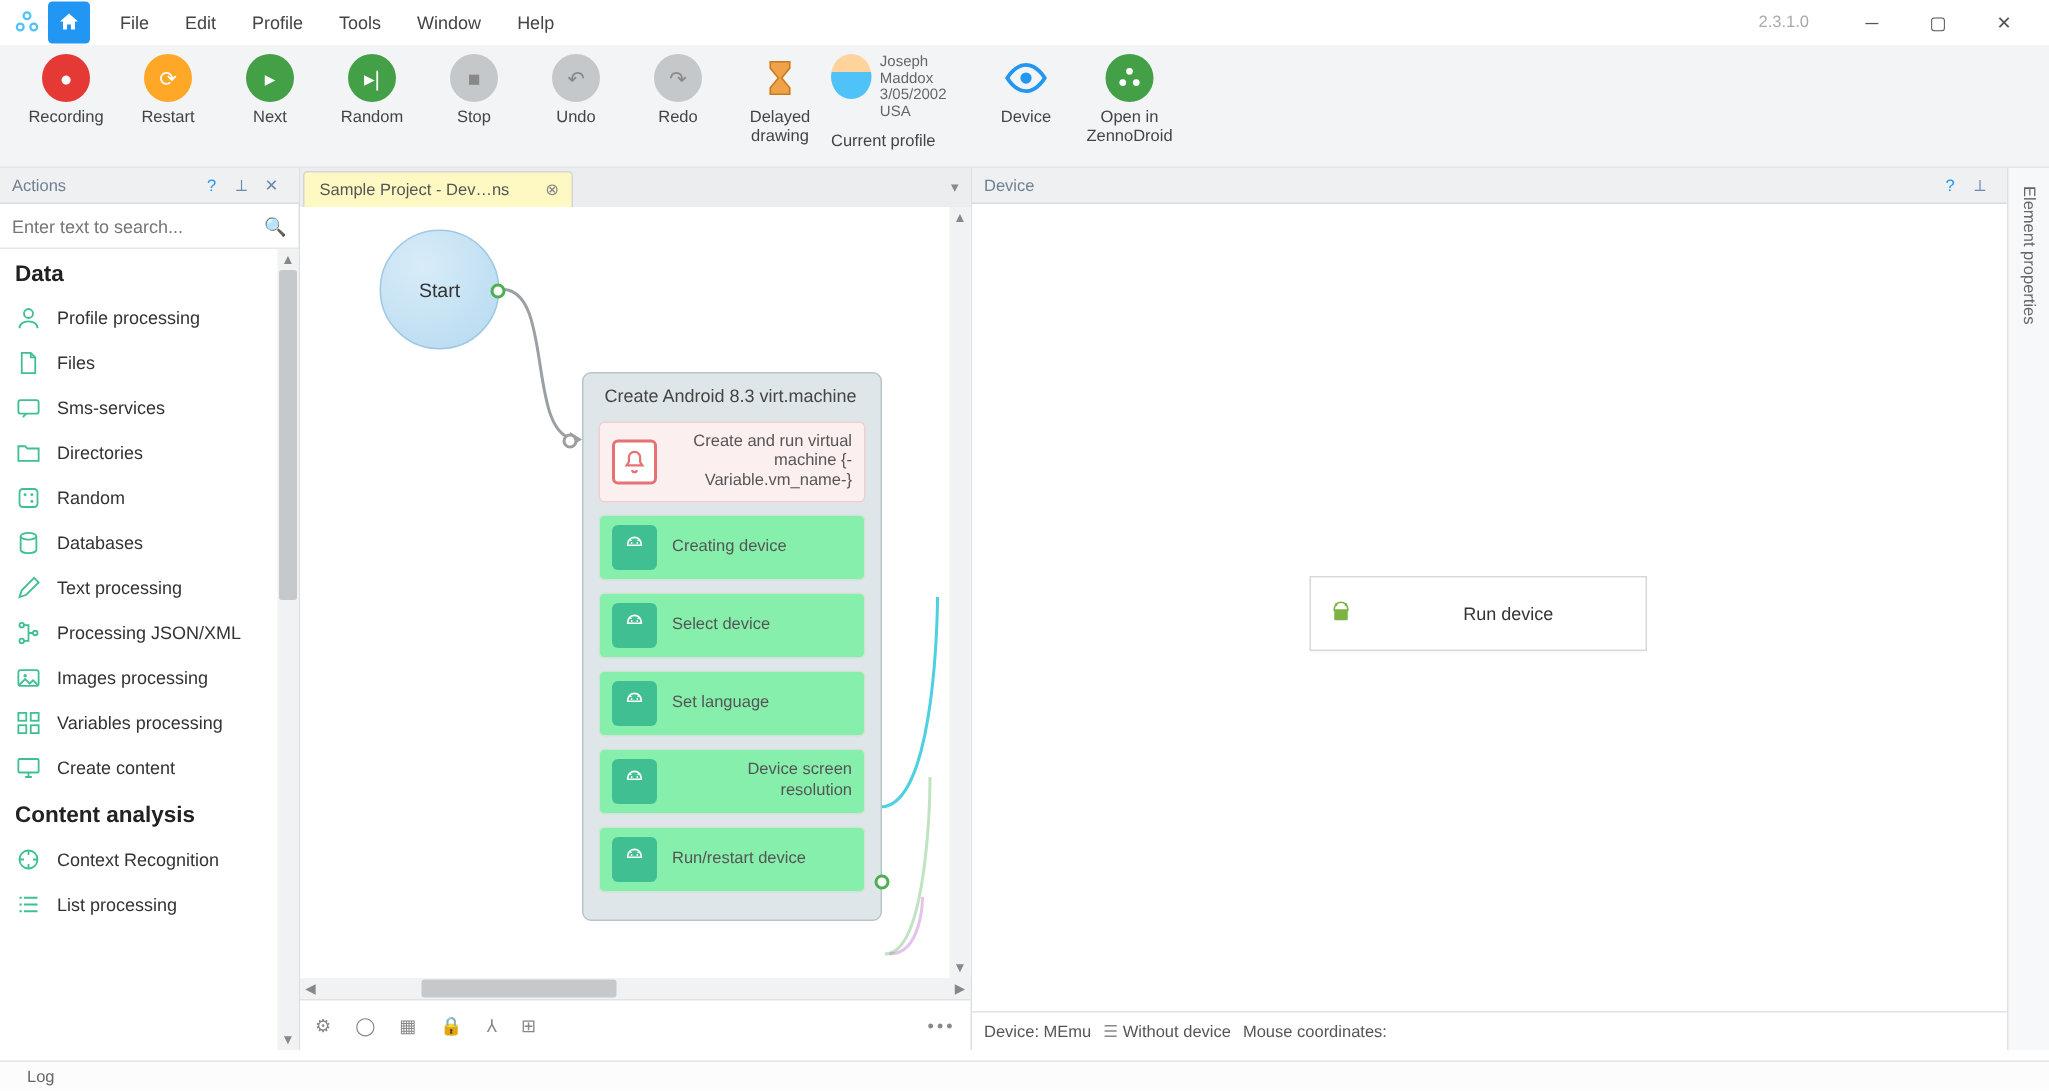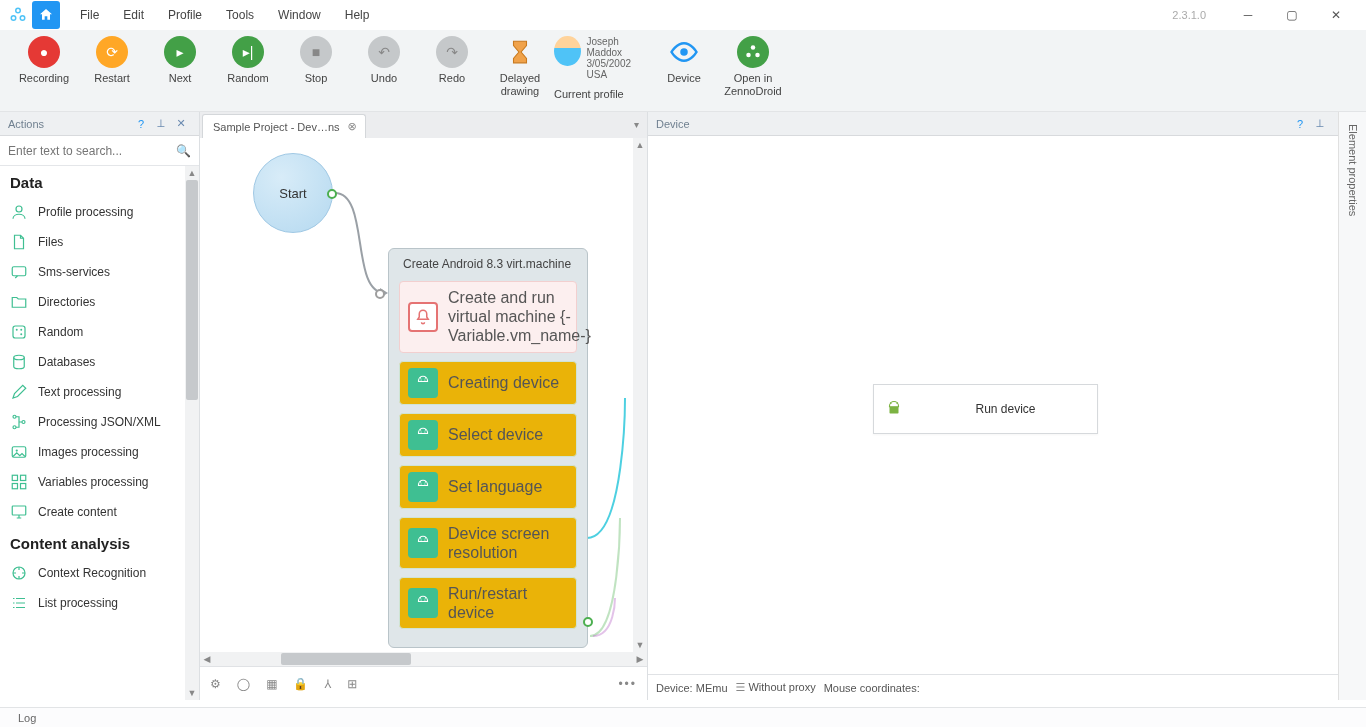--- a/index.html
+++ b/index.html
@@ -45,41 +45,41 @@
 .aitem{display:flex;align-items:center;gap:10px;padding:6px 10px;color:#333;font-size:12px;}
 .aitem .ic{width:18px;height:18px;display:flex;align-items:center;justify-content:center;}
 .ic svg{width:18px;height:18px;}
 .vscroll{position:absolute;right:0;top:0;bottom:0;width:14px;background:#f1f2f3;}
 .vthumb{position:absolute;width:12px;left:1px;background:#c6c9cc;border-radius:2px;}
 .vscroll .arr{height:14px;display:flex;align-items:center;justify-content:center;color:#888;font-size:9px;}
 
 
 .center{flex:1;display:flex;flex-direction:column;border-right:1px solid #dcdfe2;}
 .tabs{height:26px;background:#ecedef;display:flex;align-items:flex-end;padding-left:2px;position:relative;}
-.tab{background:#ffffff;border:1px solid #d4d7da;border-bottom:none;border-radius:3px 3px 0 0;height:24px;display:flex;align-items:center;padding:0 8px 0 10px;font-size:11px;color:#555;gap:8px;}
+.tab{background:#fef9c3;border:1px solid #d4d7da;border-bottom:none;border-radius:3px 3px 0 0;height:24px;display:flex;align-items:center;padding:0 8px 0 10px;font-size:11px;color:#555;gap:24px;}
 .tab .x{color:#888;}
 .tabs .caret{position:absolute;right:8px;top:7px;color:#888;font-size:10px;}
 .canvas-wrap{flex:1;position:relative;background:#fff;overflow:hidden;}
 .canvas-wrap .vscroll{right:0;}
 .hscroll{height:14px;background:#f1f2f3;display:flex;align-items:center;}
 .hscroll .arr{width:14px;text-align:center;color:#888;font-size:9px;}
 .htrack{flex:1;position:relative;height:12px;}
 .hthumb{position:absolute;height:12px;background:#c6c9cc;border-radius:2px;top:0;}
 
 
 .start-node{position:absolute;left:53px;top:15px;width:80px;height:80px;border-radius:50%;background:radial-gradient(circle at 35% 30%,#d8ecf8,#b5d9f0);border:1px solid #9fc8e4;display:flex;align-items:center;justify-content:center;font-size:13px;color:#333;}
 .port-out{position:absolute;width:10px;height:10px;border-radius:50%;background:#fff;border:2px solid #4CAF50;}
 .port-in{position:absolute;width:10px;height:10px;border-radius:50%;background:#fff;border:2px solid #9E9E9E;}
 .group-box{position:absolute;left:188px;top:110px;width:200px;background:#dfe6e9;border:1px solid #b9c4c9;border-radius:6px;padding:8px 10px 10px;}
 .group-title{font-size:12px;color:#444;margin-bottom:10px;padding-left:4px;}
-.step{display:flex;align-items:center;gap:10px;background:#eab308;border:1px solid #cfe4d4;border-radius:4px;padding:6px 8px;margin-bottom:8px;font-size:12px;color:#333;position:relative;}
+.step{display:flex;align-items:center;gap:10px;background:#86efac;border:1px solid #cfe4d4;border-radius:4px;padding:6px 8px;margin-bottom:8px;font-size:12px;color:#333;position:relative;}
 .step .sic{width:30px;height:30px;border-radius:4px;background:#3FBF92;display:flex;align-items:center;justify-content:center;color:#fff;flex:none;}
 .step.alarm{background:#fcefef;border-color:#f2cfcf;}
 .step.alarm .sic{background:#fff;border:2px solid #E57373;color:#E57373;}
-.step .txt{font-size:16px;line-height:1.2;color:#555;}
+.step .txt{font-size:11px;line-height:1.2;color:#555;text-align:right;}
 svg.link{position:absolute;overflow:visible;pointer-events:none;}
 
 
 .cbottom{height:34px;border-top:1px solid #e0e2e5;display:flex;align-items:center;padding:0 10px;gap:16px;color:#888;}
 .cbottom .dots{margin-left:auto;letter-spacing:2px;}
 
 
 .device{width:690px;display:flex;flex-direction:column;}
 .device .panel-head{background:#eef0f2;}
 .device-body{flex:1;background:#fff;position:relative;}
@@ -471,21 +471,21 @@
           <svg viewBox="0 0 24 24" width="18" height="18" fill="#7CB342">
               <path d="M6 8a6 6 0 0112 0v1H6zM7 3l1.5 2M17 3l-1.5 2" stroke="#7CB342" stroke-width="1.5" fill="none"></path>
               <rect x="6" y="9" width="12" height="9" rx="1"></rect>
             </svg>
         </div>
         <div class="rt">Run device</div>
       </div>
     </div>
     <div class="device-status">
       <span>Device: MEmu</span>
-      <span><span class="ico">☰ </span><span>Without proxy</span></span>
+      <span><span class="ico">☰ </span><span>Without device</span></span>
       <span>Mouse coordinates:</span>
     </div>
   </div>
 
   <div class="right-rail">
       <span>Element properties</span>
     </div>
 </div>
 
 <div class="logbar">

